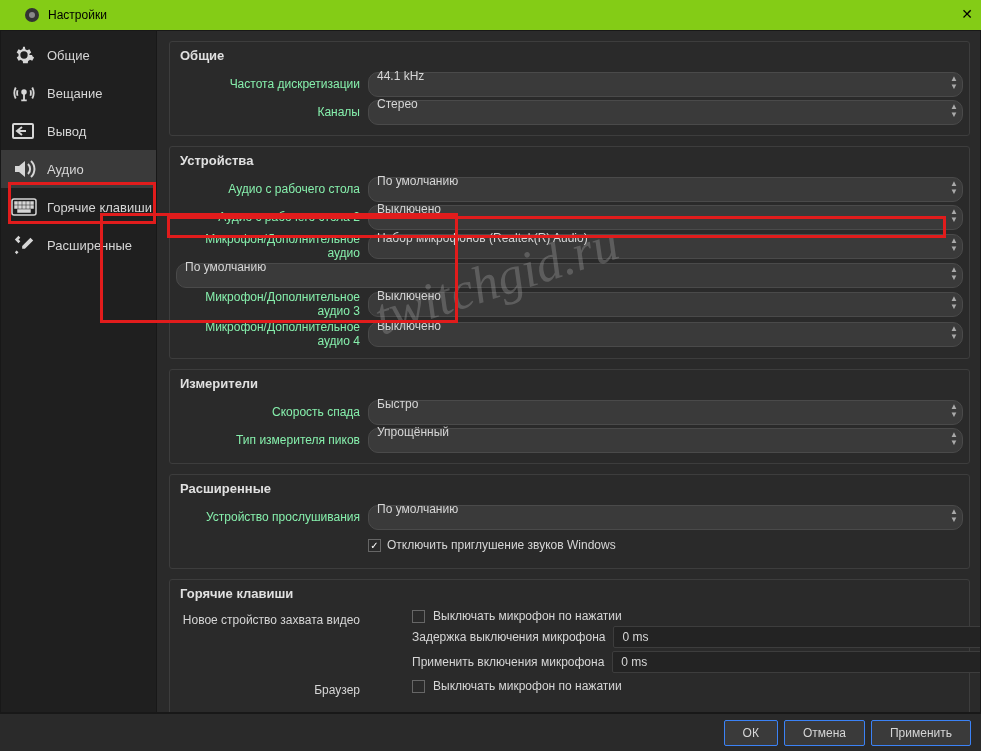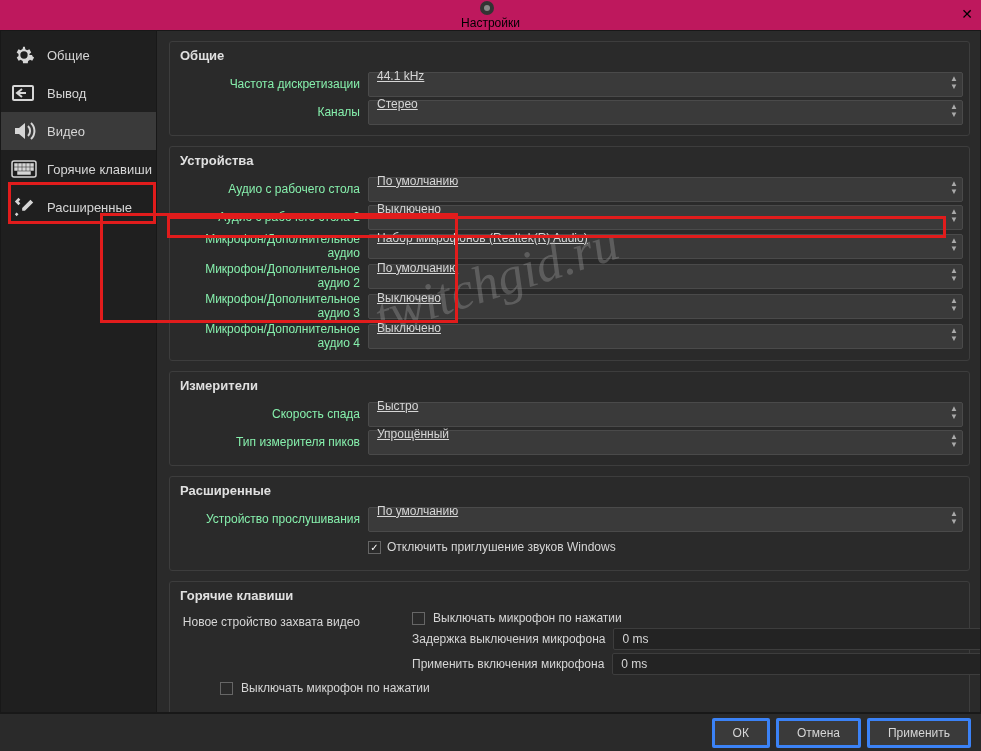--- a/index.html
+++ b/index.html
@@ -1,55 +1,55 @@
 <!DOCTYPE html>
 <html><head>
 <meta charset="utf-8">
 <style>
 * { margin: 0; padding: 0; box-sizing: border-box; font-family: "Segoe UI", Tahoma, sans-serif; }
 body { background: #2b2b2b; color: #d6d6d6; width: 981px; height: 751px; overflow: hidden; position: relative; }
 
 
-.titlebar { background: #be185d; color: #000; height: 30px; display: flex; align-items: center; padding: 0 24px; font-size: 12px; position: relative; flex-direction: column; }
+.titlebar { background: #84cc16; color: #000; height: 30px; display: flex; align-items: center; padding: 0 24px; font-size: 12px; position: relative; }
 .titlebar-icon { width: 16px; height: 16px; margin-right: 8px; display: inline-flex; align-items: center; justify-content: center; }
 .titlebar-close { position: absolute; right: 8px; top: 6px; font-size: 14px; color: #000; cursor: default; }
 
 
 .window-body { display: flex; background: #2a2a2a; height: calc(100% - 30px - 38px); border: 1px solid #181818; }
 
 
 .sidebar { width: 156px; background: #1f1f1f; border-right: 1px solid #181818; display: flex; flex-direction: column; overflow-y: auto; padding-top: 5px; }
 .sidebar-item { display: flex; align-items: center; padding: 8px 10px; font-size: 13px; color: #d6d6d6; gap: 10px; cursor: default; white-space: nowrap; position: relative; }
 .sidebar-item.active { background: #3a3a3a; }
 .sidebar-icon { width: 26px; height: 22px; display: inline-flex; align-items: center; justify-content: center; flex-shrink: 0; }
 
 
 .content { flex: 1; padding: 10px 10px 10px 12px; overflow-y: auto; background: #2a2a2a; }
 .group { border: 1px solid #3d3d3d; border-radius: 3px; margin-bottom: 10px; background: #2a2a2a; }
 .group-title { font-size: 13px; font-weight: bold; padding: 6px 10px 8px 10px; color: #e0e0e0; }
 .group-body { padding: 0 6px 8px 6px; }
 .form-row { display: flex; align-items: center; font-size: 12px; color: #d6d6d6; min-height: 26px; margin-bottom: 2px; }
 .form-label { width: 192px; text-align: right; padding-right: 8px; color: #86efac; }
 .form-value { flex: 1; }
-.combo { background: #3a3a3a; border: 1px solid #4a4a4a; border-radius: 2px; color: #d6d6d6; font-size: 12px; padding: 3px 20px 20px 8px; position: relative; display: flex; align-items: center; height: 22px; text-decoration: underline; }
+.combo { background: #3a3a3a; border: 1px solid #4a4a4a; border-radius: 10px; color: #d6d6d6; font-size: 12px; padding: 3px 20px 20px 8px; position: relative; display: flex; align-items: center; height: 22px; }
 .combo-arrows { position: absolute; right: 4px; top: 2px; font-size: 8px; line-height: 8px; color: #aaa; display: flex; flex-direction: column; gap: 0; }
 .input-val { background: #232323; border: 1px solid #3d3d3d; color: #d6d6d6; font-size: 12px; padding: 3px 20px 3px 8px; position: relative; height: 22px; display: flex; align-items: center; border-radius: 2px; width: 420px; }
 .checkbox-row { display: flex; align-items: center; gap: 6px; }
 .chk { width: 13px; height: 13px; border: 1px solid #666; background: #2a2a2a; display: inline-flex; align-items: center; justify-content: center; font-size: 10px; color: #fff; }
 .chk.checked::after { content: "✓"; }
 
 
 .redbox { border: 3px solid #e11c1c; position: absolute; pointer-events: none; z-index: 10; }
 .redbox1 { left: 8px; top: 182px; width: 148px; height: 42px; }
 .redbox2 { left: 100px; top: 213px; width: 358px; height: 110px; }
 .redbox3 { left: 167px; top: 216px; width: 779px; height: 22px; }
 
 
 .footer { position: absolute; bottom: 0; left: 0; right: 0; height: 38px; background: #2a2a2a; border-top: 1px solid #181818; display: flex; justify-content: flex-end; align-items: center; padding: 0 10px; gap: 6px; }
-.btn { background: #3a3a3a; border: 3px solid #3b82f6; color: #d6d6d6; font-size: 12px; padding: 5px 18px; border-radius: 2px; cursor: default; }
+.btn { background: #3a3a3a; border: 1px solid #3b82f6; color: #d6d6d6; font-size: 12px; padding: 5px 18px; border-radius: 2px; cursor: default; }
 
 
 .watermark { position: absolute; left: 370px; top: 250px; font-size: 52px; color: rgba(160,160,160,0.35); transform: rotate(-18deg); pointer-events: none; font-family: Georgia, serif; font-style: italic; z-index: 5; }
 
 
 .hotkey-label { width: 192px; text-align: right; padding-right: 8px; font-size: 12px; color: #d6d6d6; align-self: flex-start; padding-top: 4px; }
 .hotkey-block { flex: 1; display: flex; flex-direction: column; gap: 3px; }
 .hk-row { display: flex; align-items: center; font-size: 12px; gap: 8px; padding-left: 44px; }
 .hk-row .lbl { flex: 0 0 auto; }
 .hk-row .inp { flex: 0 0 auto; }
@@ -79,35 +79,45 @@
     <div class="sidebar-item">
       <span class="sidebar-icon">
         <svg width="22" height="22" viewBox="0 0 24 24" fill="#d6d6d6">
             <path d="M12 8a4 4 0 100 8 4 4 0 000-8zm9 4a7 7 0 01-.1 1.2l2.1 1.6-2 3.5-2.5-1a7.3 7.3 0 01-2 1.2l-.4 2.6H11l-.4-2.6a7.3 7.3 0 01-2-1.2l-2.5 1-2-3.5 2-1.6A7 7 0 016 12a7 7 0 01.1-1.2L4 9.2l2-3.5 2.5 1a7.3 7.3 0 012-1.2L11 3h2l.4 2.6a7.3 7.3 0 012 1.2l2.5-1 2 3.5-2.1 1.6c.1.4.2.8.2 1.2z"></path>
           </svg>
       </span>
       <span>Общие</span>
     </div>
     <div class="sidebar-item">
       <span class="sidebar-icon">
+        <svg width="22" height="22" viewBox="0 0 24 24" fill="none" stroke="#d6d6d6" stroke-width="2">
+            <path d="M5 9a9 9 0 000 6M3 6a13 13 0 000 12M19 9a9 9 0 010 6M21 6a13 13 0 010 12"></path>
+            <circle cx="12" cy="11" r="2" fill="#d6d6d6"></circle>
+            <path d="M12 13v7M9 20h6" stroke="#d6d6d6"></path>
+          </svg>
+      </span>
+      <span>Вещание</span>
+    </div>
+    <div class="sidebar-item">
+      <span class="sidebar-icon">
         <svg width="24" height="20" viewBox="0 0 24 20" fill="none" stroke="#d6d6d6" stroke-width="2">
             <rect x="1" y="3" width="20" height="14" rx="1"></rect>
             <path d="M14 10H5M10 6l-5 4 5 4" fill="none"></path>
           </svg>
       </span>
       <span>Вывод</span>
     </div>
     <div class="sidebar-item active">
       <span class="sidebar-icon">
         <svg width="24" height="22" viewBox="0 0 24 22" fill="#d6d6d6">
             <path d="M3 8v6h4l6 5V3L7 8H3z"></path>
             <path d="M16 6a7 7 0 010 10M19 3a11 11 0 010 16" fill="none" stroke="#d6d6d6" stroke-width="2"></path>
           </svg>
       </span>
-      <span>Видео</span>
+      <span>Аудио</span>
     </div>
     <div class="sidebar-item">
       <span class="sidebar-icon">
         <svg width="26" height="18" viewBox="0 0 26 18" fill="none" stroke="#d6d6d6" stroke-width="1.5">
             <rect x="1" y="1" width="24" height="16" rx="2"></rect>
             <rect x="4" y="4" width="2" height="2" fill="#d6d6d6"></rect>
             <rect x="8" y="4" width="2" height="2" fill="#d6d6d6"></rect>
             <rect x="12" y="4" width="2" height="2" fill="#d6d6d6"></rect>
             <rect x="16" y="4" width="2" height="2" fill="#d6d6d6"></rect>
             <rect x="20" y="4" width="2" height="2" fill="#d6d6d6"></rect>
@@ -181,21 +191,20 @@
         <div class="form-row">
             <div class="form-label">Микрофон/Дополнительное аудио</div>
             <div class="form-value">
               <div class="combo">
                 <span>Набор микрофонов (Realtek(R) Audio)</span>
                 <span class="combo-arrows">▲<br>▼</span>
               </div>
             </div>
           </div>
         <div class="form-row">
-            <div class="form-label">Микрофон/Дополнительное аудио 2</div>
             <div class="form-value">
               <div class="combo">
                 <span>По умолчанию</span>
                 <span class="combo-arrows">▲<br>▼</span>
               </div>
             </div>
           </div>
         <div class="form-row">
             <div class="form-label">Микрофон/Дополнительное аудио 3</div>
             <div class="form-value">
@@ -283,20 +292,21 @@
             <div class="hk-row">
                 <span class="lbl">Применить включения микрофона</span>
                 <div class="input-val inp">
                   <span>0 ms</span>
                   <span class="combo-arrows">▲<br>▼</span>
                 </div>
               </div>
           </div>
         </div>
         <div class="form-row" style="align-items:flex-start; margin-top:6px;">
+          <div class="hotkey-label">Браузер</div>
           <div class="hotkey-block">
             <div class="hk-row checkbox-row">
                 <span class="chk"></span>
                 <span>Выключать микрофон по нажатии</span>
               </div>
 
           </div>
         </div>
       </div>
     </div>

